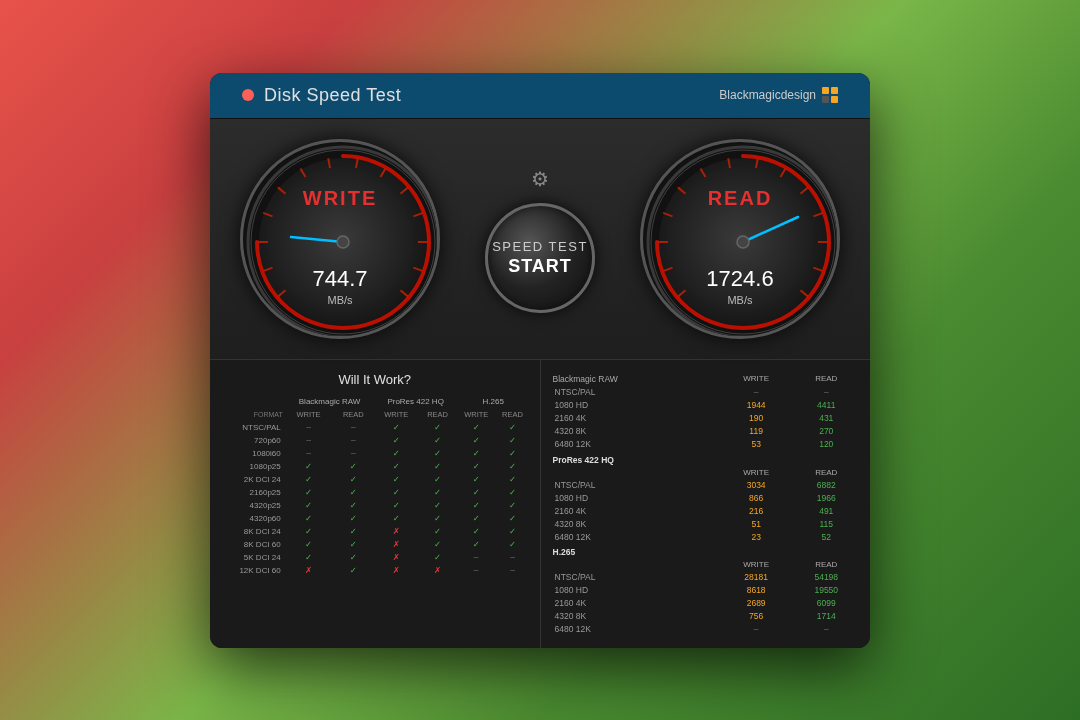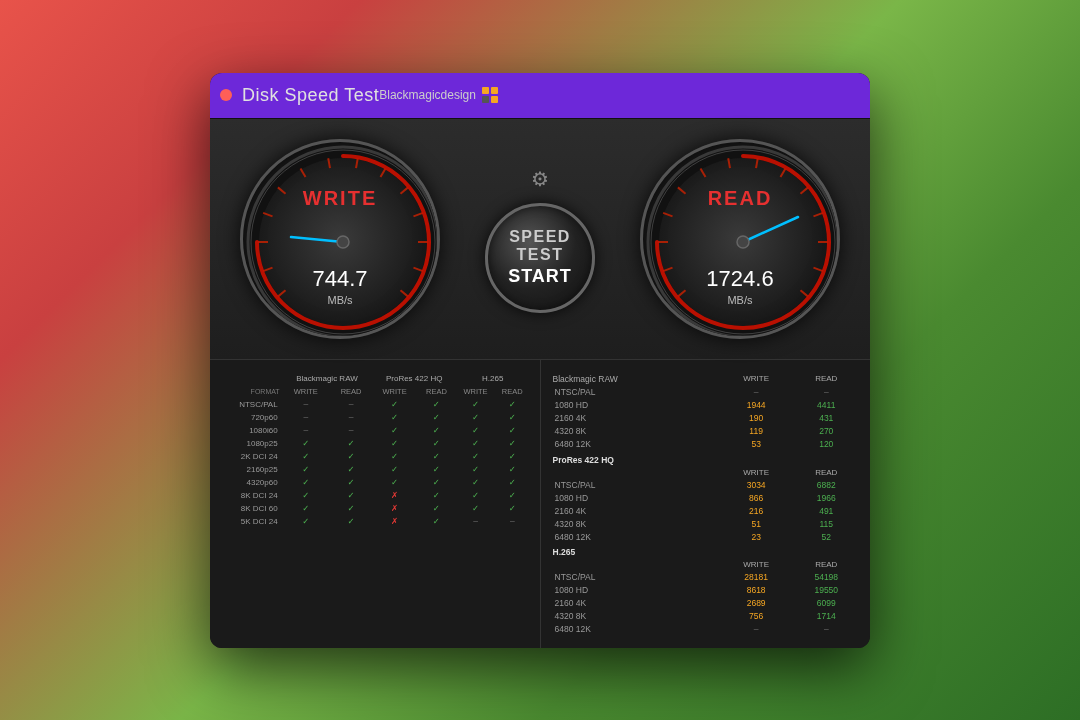--- a/index.html
+++ b/index.html
@@ -10,23 +10,23 @@
       font-family: -apple-system, BlinkMacSystemFont, 'Helvetica Neue', sans-serif;
     }
     .window {
       width: 660px;
       background: #1a1a1a;
       border-radius: 12px;
       overflow: hidden;
       box-shadow: 0 20px 60px rgba(0,0,0,0.7);
     }
     .titlebar {
-      background: #6d28d9;
-      padding: 12px 10px;
-      display: flex; align-items: center; 
+      background: #0c4a6e;
+      padding: 12px 32px;
+      display: flex; align-items: center; justify-content: space-between;
       border-bottom: 1px solid #111;
     }
     .titlebar-left { display: flex; align-items: center; gap: 10px; }
     .close-btn {
       width: 12px; height: 12px;
       background: #ff5f57; border-radius: 50%;
       border: none; cursor: pointer;
     }
     .title { color: #e0e0e0; font-size: 18px; font-weight: 300; letter-spacing: 0.5px; }
     .logo { display: flex; align-items: center; gap: 6px; }
@@ -83,21 +83,21 @@
       width: 110px; height: 110px;
       border-radius: 50%;
       background: radial-gradient(circle at 40% 35%, #555 0%, #222 50%, #111 100%);
       border: 3px solid #666;
       box-shadow: 0 0 15px rgba(0,0,0,0.8), inset 0 0 10px rgba(0,0,0,0.5);
       cursor: pointer;
       display: flex; flex-direction: column;
       align-items: center; justify-content: center;
       gap: 2px;
     }
-    .start-line1 { color: #ccc; font-size: 16px; font-weight: 700; letter-spacing: 1.5px; text-transform: uppercase; }
+    .start-line1 { color: #ccc; font-size: 13px; font-weight: 400; letter-spacing: 1.5px; text-transform: uppercase; }
     .start-main { color: #fff; font-size: 18px; font-weight: 700; letter-spacing: 1px; }
 
     
     .tables-section {
       background: #1a1a1a;
       display: flex;
       border-top: 1px solid #333;
     }
     .table-half {
       flex: 1;
@@ -238,20 +238,21 @@
           <span class="gauge-unit">MB/s</span>
         </div>
       </div>
     </div>
 
   </div>
 
   <div class="tables-section">
 
     <div class="table-half">
+      <div class="table-title">Will It Work?</div>
       <table>
         <thead>
           <tr>
             <th></th>
             <th colspan="2" class="col-header">Blackmagic RAW</th>
             <th colspan="2" class="col-header">ProRes 422 HQ</th>
             <th colspan="2" class="col-header">H.265</th>
           </tr>
           <tr class="subheader-row">
             <th style="text-align:right;color:#777;font-size:7px;">FORMAT</th>
@@ -312,20 +313,29 @@
             <tr>
               <td class="format-col">2160p25</td>
               <td class="check-green">✓</td>
               <td class="check-green">✓</td>
               <td class="check-green">✓</td>
               <td class="check-green">✓</td>
               <td class="check-green">✓</td>
               <td class="check-green">✓</td>
             </tr>
             <tr>
+              <td class="format-col">4320p25</td>
+              <td class="check-green">✓</td>
+              <td class="check-green">✓</td>
+              <td class="check-green">✓</td>
+              <td class="check-green">✓</td>
+              <td class="check-green">✓</td>
+              <td class="check-green">✓</td>
+            </tr>
+            <tr>
               <td class="format-col">4320p60</td>
               <td class="check-green">✓</td>
               <td class="check-green">✓</td>
               <td class="check-green">✓</td>
               <td class="check-green">✓</td>
               <td class="check-green">✓</td>
               <td class="check-green">✓</td>
             </tr>
             <tr>
               <td class="format-col">8K DCI 24</td>
@@ -344,20 +354,29 @@
               <td class="check-green">✓</td>
               <td class="check-green">✓</td>
               <td class="check-green">✓</td>
             </tr>
             <tr>
               <td class="format-col">5K DCI 24</td>
               <td class="check-green">✓</td>
               <td class="check-green">✓</td>
               <td class="check-red">✗</td>
               <td class="check-green">✓</td>
+              <td class="dash">–</td>
+              <td class="dash">–</td>
+            </tr>
+            <tr>
+              <td class="format-col">12K DCI 60</td>
+              <td class="check-red">✗</td>
+              <td class="check-green">✓</td>
+              <td class="check-red">✗</td>
+              <td class="check-red">✗</td>
               <td class="dash">–</td>
               <td class="dash">–</td>
             </tr>
           </tbody>
       </table>
     </div>
 
     <div class="table-half right-table">
       <table>
         <thead>

